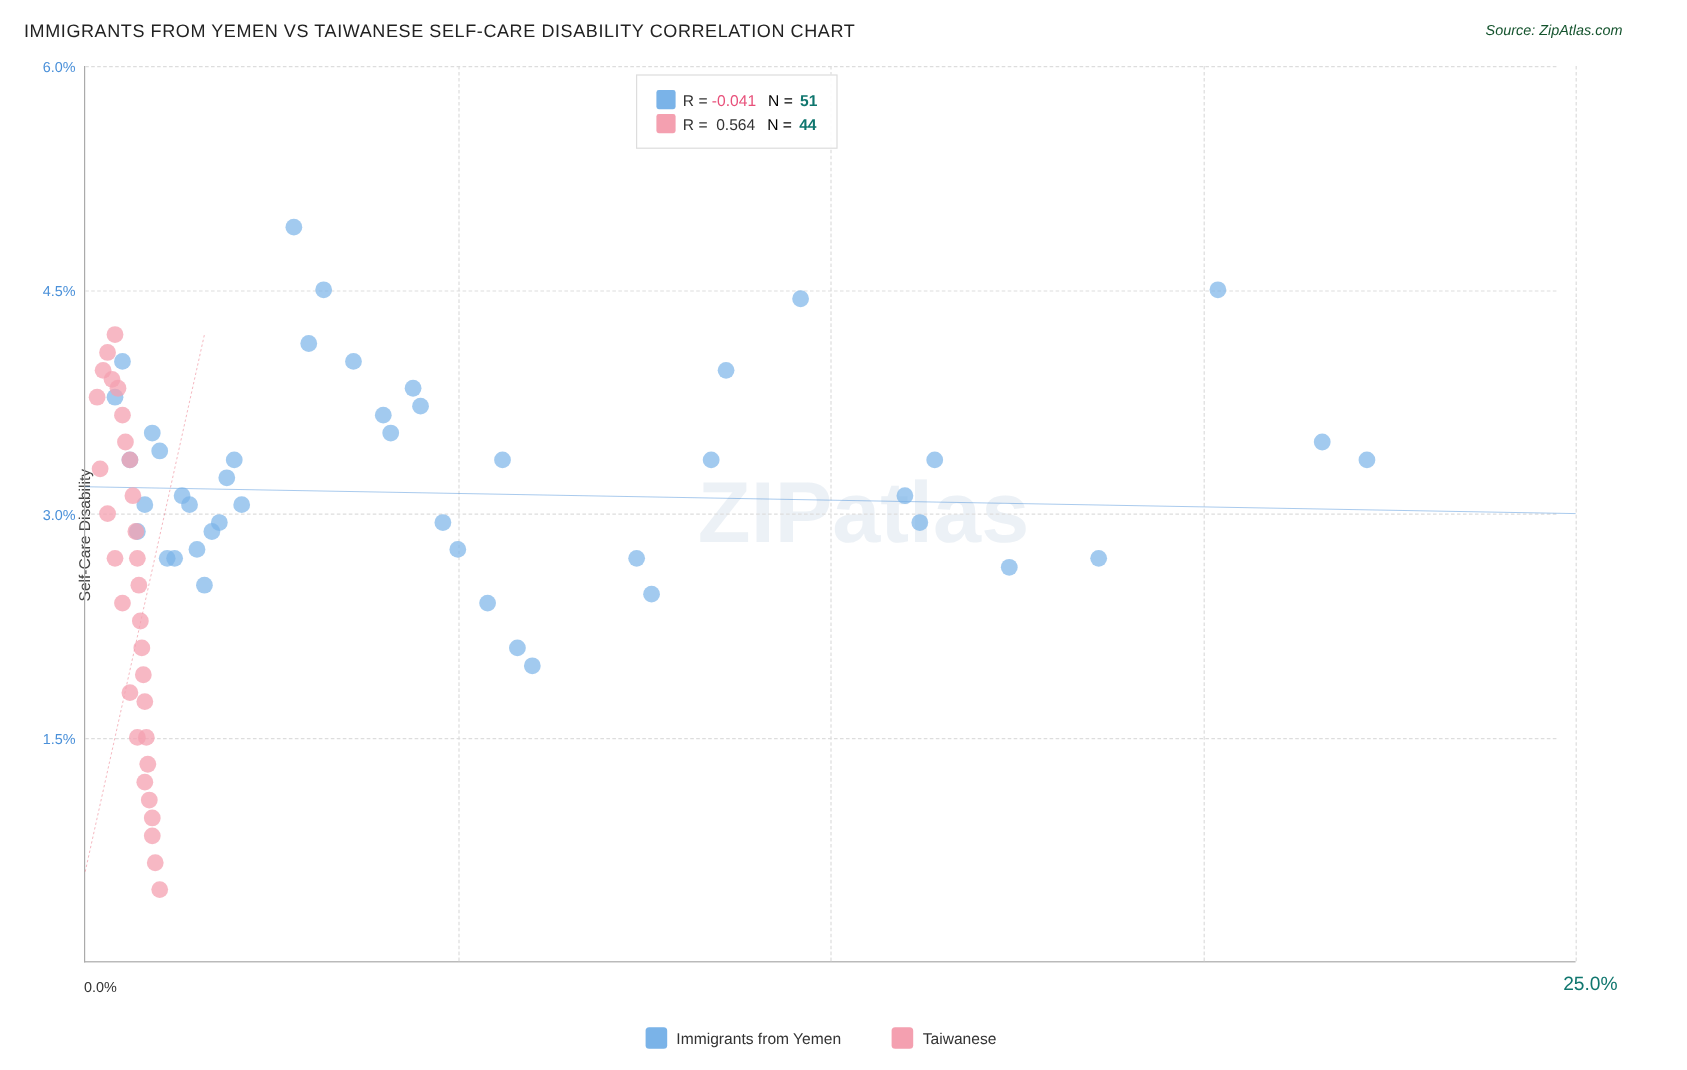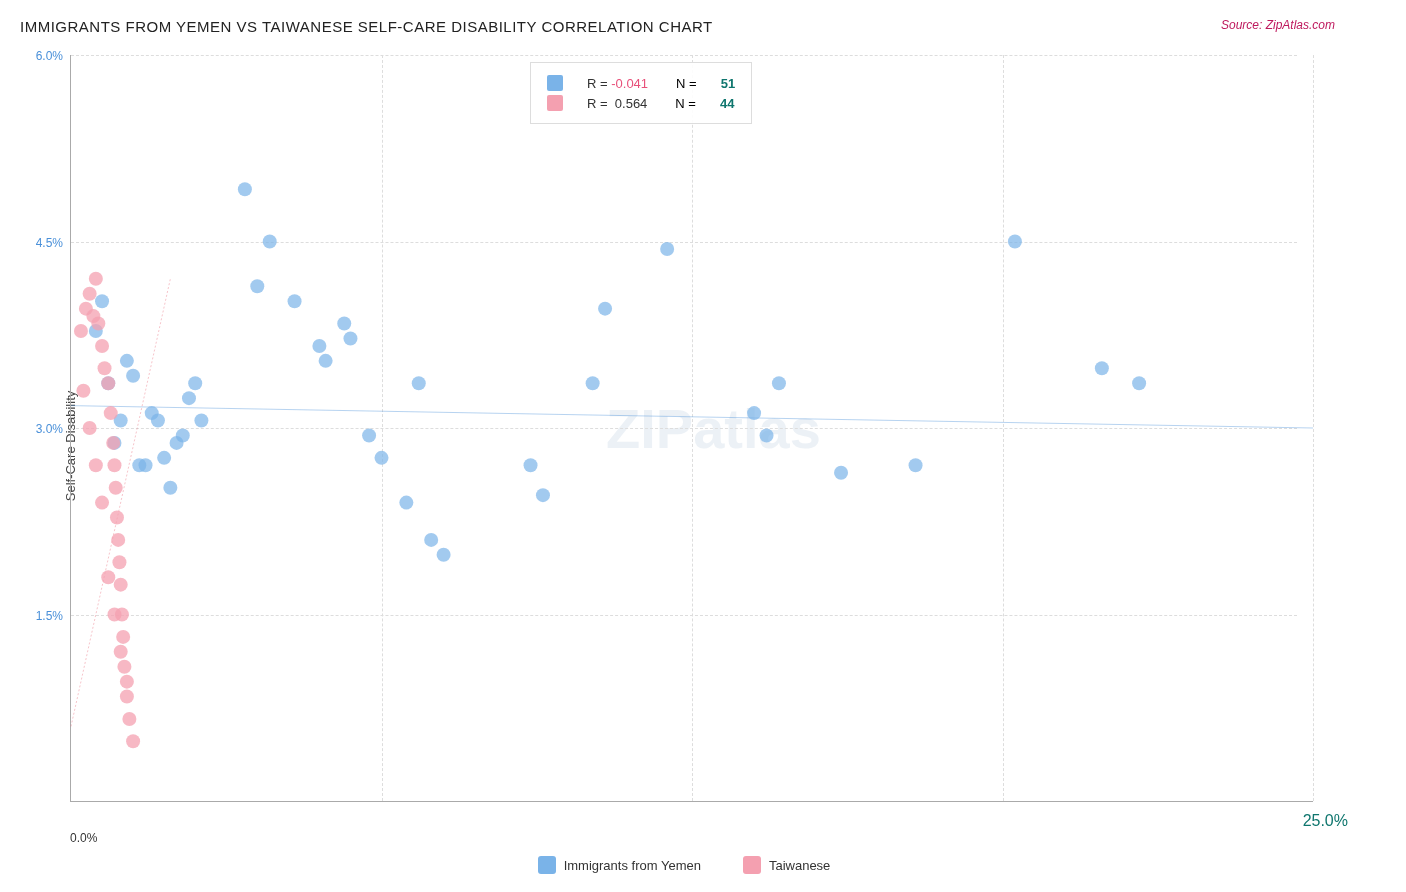--- a/index.html
+++ b/index.html
@@ -23,23 +23,23 @@
       text-transform: uppercase;
       letter-spacing: 0.5px;
       margin-bottom: 8px;
       position: absolute;
       top: 18px;
       left: 20px;
     }
     .source-label {
       position: absolute;
       top: 18px;
-      right: 33px;
+      right: 16px;
       font-size: 12px;
-      color: #be185d;
+      color: #14532d;
       font-style: italic;
     }
     .y-axis-label {
       position: absolute;
       left: 15px;
       top: 50%;
       transform: translateY(-50%) rotate(-90deg);
       font-size: 13px;
       color: #444;
       white-space: nowrap;
@@ -79,42 +79,42 @@
       left: 530px;
       background: rgba(255,255,255,0.9);
       border: 1px solid #ddd;
       padding: 8px 16px;
       font-size: 13px;
     }
     .legend-row {
       display: flex;
       align-items: center;
       margin: 4px 0;
-      gap: 24px;
+      gap: 6px;
     }
     .legend-box {
       width: 16px;
       height: 16px;
       border-radius: 2px;
       flex-shrink: 0;
     }
     .legend-r {
       color: #333;
       margin-right: 4px;
     }
     .legend-n {
       color: #0f766e;
       font-weight: bold;
     }
     .watermark {
       position: absolute;
       top: 50%;
       left: 50%;
       transform: translate(-40%, -50%);
-      font-size: 56px;
+      font-size: 72px;
       font-weight: bold;
       color: rgba(180,200,220,0.25);
       pointer-events: none;
       white-space: nowrap;
       font-family: Arial, sans-serif;
     }
     .footer-legend {
       position: absolute;
       bottom: 18px;
       left: 0;
@@ -258,21 +258,21 @@
       <circle cx="1.5%" cy="50%" r="7" fill="#f4a0b0" fill-opacity="0.75"></circle>
       <circle cx="2%" cy="55%" r="7" fill="#f4a0b0" fill-opacity="0.75"></circle>
       <circle cx="2.5%" cy="60%" r="7" fill="#f4a0b0" fill-opacity="0.75"></circle>
       <circle cx="3%" cy="70%" r="7" fill="#f4a0b0" fill-opacity="0.75"></circle>
       <circle cx="3.5%" cy="75%" r="7" fill="#f4a0b0" fill-opacity="0.75"></circle>
       <circle cx="4%" cy="80%" r="7" fill="#f4a0b0" fill-opacity="0.75"></circle>
       <circle cx="4.5%" cy="84%" r="7" fill="#f4a0b0" fill-opacity="0.75"></circle>
     </svg>
   </div>
 
-  <div style="position:absolute; bottom:47px; left:70px; font-size:12px; color:#333;">0.0%</div>
+  <div style="position:absolute; bottom:62px; left:70px; font-size:12px; color:#333;">0.0%</div>
   <div style="position:absolute; bottom:62px; right:20px; font-size:16px; color:#0f766e;">25.0%</div>
 
   <div class="legend">
     <div class="legend-row">
       <div class="legend-box" style="background:#7ab3e8;"></div>
       <span class="legend-r">R = <span style="color:#e8507a;">-0.041</span></span>
       <span>N = </span>
       <span class="legend-n">51</span>
     </div>
     <div class="legend-row">

